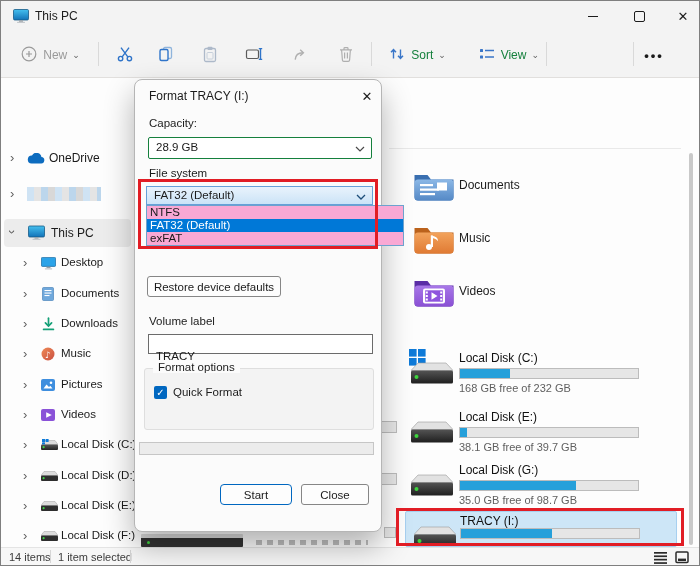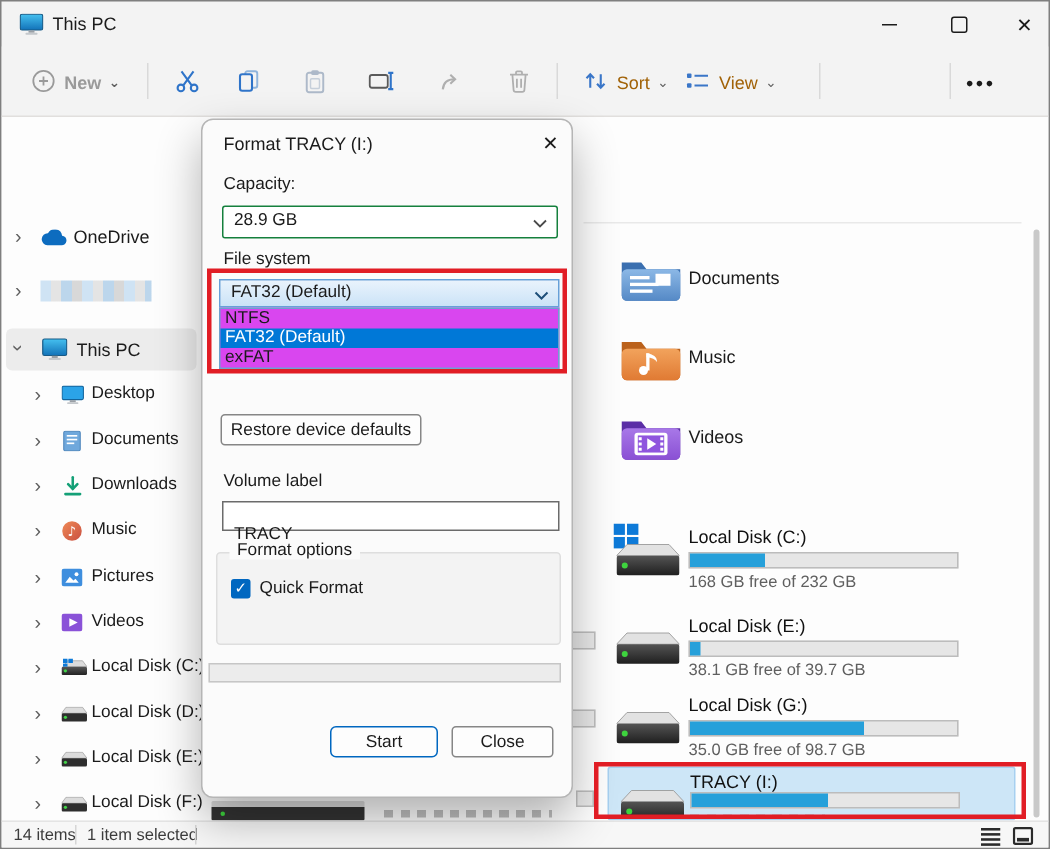--- a/index.html
+++ b/index.html
@@ -11,21 +11,21 @@
   .titlebar{position:absolute;left:0;top:0;width:100%;height:30px;}
   .win-title{position:absolute;left:34px;top:8px;font-size:12px;}
   .wbtn{position:absolute;top:0;height:30px;width:40px;display:flex;align-items:center;justify-content:center;color:#1b1b1b;}
   .min-glyph{display:block;width:10px;border-top:1px solid #1b1b1b;}
   .max-glyph{display:block;width:9px;height:9px;border:1px solid #1b1b1b;border-radius:2px;}
   .close-glyph{font-size:13px;line-height:13px;}
   
   .toolbar{position:absolute;left:0;top:30px;width:100%;height:46px;border-bottom:1px solid #e1dfdd;background:#f3f3f3;}
   .tsep{position:absolute;top:11px;height:24px;width:1px;background:#d9d9d9;}
   .tbtn{position:absolute;top:8px;height:32px;display:flex;align-items:center;justify-content:center;border-radius:4px;gap:5px;}
-  .tbtn .lbl{font-size:12px;color:#a16207;}
+  .tbtn .lbl{font-size:12px;color:#15803d;}
   .disabled .lbl{color:#9a9a9a;}
   .chev-sm{font-size:9px;color:#5f5f5f;line-height:9px;}
   .dots{letter-spacing:2px;font-weight:bold;font-size:13px;}
   
   .navbtn{position:absolute;top:90px;height:26px;display:flex;align-items:center;justify-content:center;border-radius:4px;}
   .search-box{position:absolute;left:385px;top:92px;width:301px;height:28px;box-sizing:border-box;
     border:1px solid #cfcfcf;border-radius:2px;background:#fff;}
   .search-box input{position:absolute;left:26px;top:0;width:265px;height:26px;border:0;outline:0;font-family:inherit;font-size:12px;color:#1b1b1b;background:transparent;}
   .search-box input::placeholder{color:#767676;opacity:1;}
   
@@ -57,21 +57,21 @@
     border:1px solid #b5b5b5;border-radius:8px;box-shadow:0 14px 30px rgba(0,0,0,.30);z-index:10;box-sizing:border-box;}
   .dlg-title{position:absolute;left:14px;top:9px;font-size:12px;}
   .dlg-close{position:absolute;left:222px;top:7px;width:20px;height:18px;display:flex;align-items:center;justify-content:center;font-size:13px;}
   .dlbl{position:absolute;font-size:11.5px;text-align:center;}
   .combo{position:absolute;box-sizing:border-box;background:#fff;border:1px solid #15803d;border-radius:2px;}
   .combo .cval{position:absolute;left:7px;top:3px;font-size:11.5px;}
   .combo svg{position:absolute;right:6px;top:8px;}
   .fs-combo{background:linear-gradient(#e9f3fc,#cbe3f7);border:1px solid #66a0d8;border-radius:0;}
   .fs-combo .cval{top:2px;}
   .fs-combo svg{top:7px;}
-  .fs-list{position:absolute;left:11px;top:125px;width:227px;box-sizing:border-box;background:#d946ef;border:1px solid #6da2ce;z-index:2;}
+  .fs-list{position:absolute;left:11px;top:125px;width:258px;box-sizing:border-box;background:#f9a8d4;border:1px solid #6da2ce;z-index:2;}
   .fs-opt{height:13px;line-height:13px;font-size:11.5px;padding-left:3px;}
   .fs-opt.selected{background:#0078d7;color:#fff;}
   .btn{position:absolute;box-sizing:border-box;background:#fdfdfd;border:1px solid #868686;border-radius:3px;
     font-size:11.5px;display:flex;align-items:center;justify-content:center;}
   .btn.primary{border:1.5px solid #0067c0;border-radius:4px;}
   .txt{position:absolute;box-sizing:border-box;background:#fff;border:1px solid #6b6b6b;}
   .txt input{position:absolute;left:5px;top:1px;width:210px;height:16px;border:0;outline:0;font-family:inherit;font-size:11.5px;color:#1b1b1b;background:transparent;margin-top:11px;}
   .groupbox{position:absolute;left:9px;top:288px;width:230px;height:62px;background:#f3f3f3;border:1px solid #dedede;border-radius:3px;box-sizing:border-box;}
   .grouplbl{position:absolute;left:18px;top:281px;background:#fbfbfb;padding:0 5px;font-size:11.5px;}
   .checkbox{position:absolute;left:19px;top:306px;width:13px;height:13px;background:#0067c0;border-radius:2px;color:#fff;font-size:10px;line-height:13px;text-align:center;}
@@ -109,21 +109,21 @@
       </div>
     <div class="wbtn" style="left:618px;">
         <span class="max-glyph"></span>
       </div>
     <div class="wbtn" style="left:662px;">
         <span class="close-glyph">✕</span>
       </div>
   </div>
 
   <div class="toolbar">
-    <div class="tbtn disabled" style="left:8px;width:82px;font-weight:bold;">
+    <div class="tbtn disabled" style="left:8px;width:82px;">
       <span>
         <svg width="18" height="18" viewBox="0 0 18 18" fill="none" stroke="#9a9a9a" stroke-width="1.2">
             <circle cx="9" cy="9" r="6.8"></circle>
             <path d="M9 6 V12 M6 9 H12"></path>
           </svg></span>
       <span class="lbl">New</span>
       <span class="chev-sm">⌄</span>
     </div>
     <div class="tsep" style="left:97px;"></div>
 
@@ -173,21 +173,21 @@
     <div class="tsep" style="left:370px;"></div>
 
     <div class="tbtn" style="left:380px;width:72px;">
       <span>
         <svg width="18" height="18" viewBox="0 0 18 18" fill="none" stroke="#3a76c8" stroke-width="1.4">
             <path d="M5.5 13.5 V4.8 M3 7.2 L5.5 4.5 L8 7.2 M12.5 4.5 V13.2 M10 10.8 L12.5 13.5 L15 10.8"></path>
           </svg></span>
       <span class="lbl">Sort</span>
       <span class="chev-sm">⌄</span>
     </div>
-    <div class="tbtn" style="left:447px;width:78px;">
+    <div class="tbtn" style="left:460px;width:78px;justify-content:flex-end;">
       <span>
         <svg width="18" height="18" viewBox="0 0 18 18">
             <rect x="2" y="4" width="3" height="3" rx=".6" fill="#3a76c8"></rect>
             <rect x="2" y="10.5" width="3" height="3" rx=".6" fill="#3a76c8"></rect>
             <path d="M7 5.5 H16 M7 12 H16" stroke="#3a76c8" stroke-width="1.4"></path>
           </svg></span>
       <span class="lbl">View</span>
       <span class="chev-sm">⌄</span>
     </div>
     <div class="tsep" style="left:545px;"></div>

